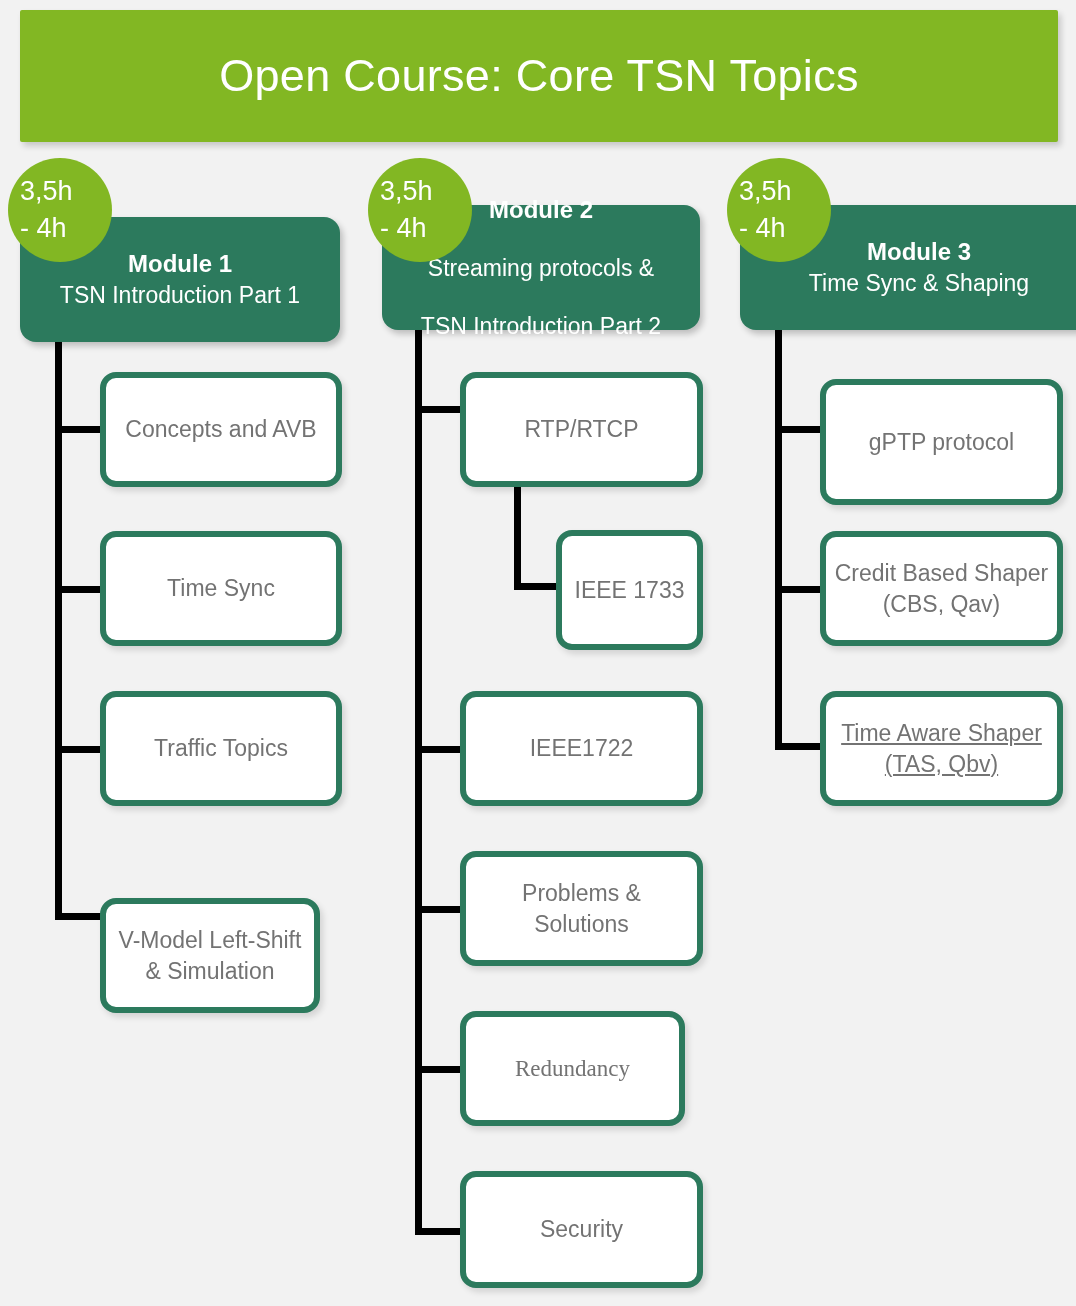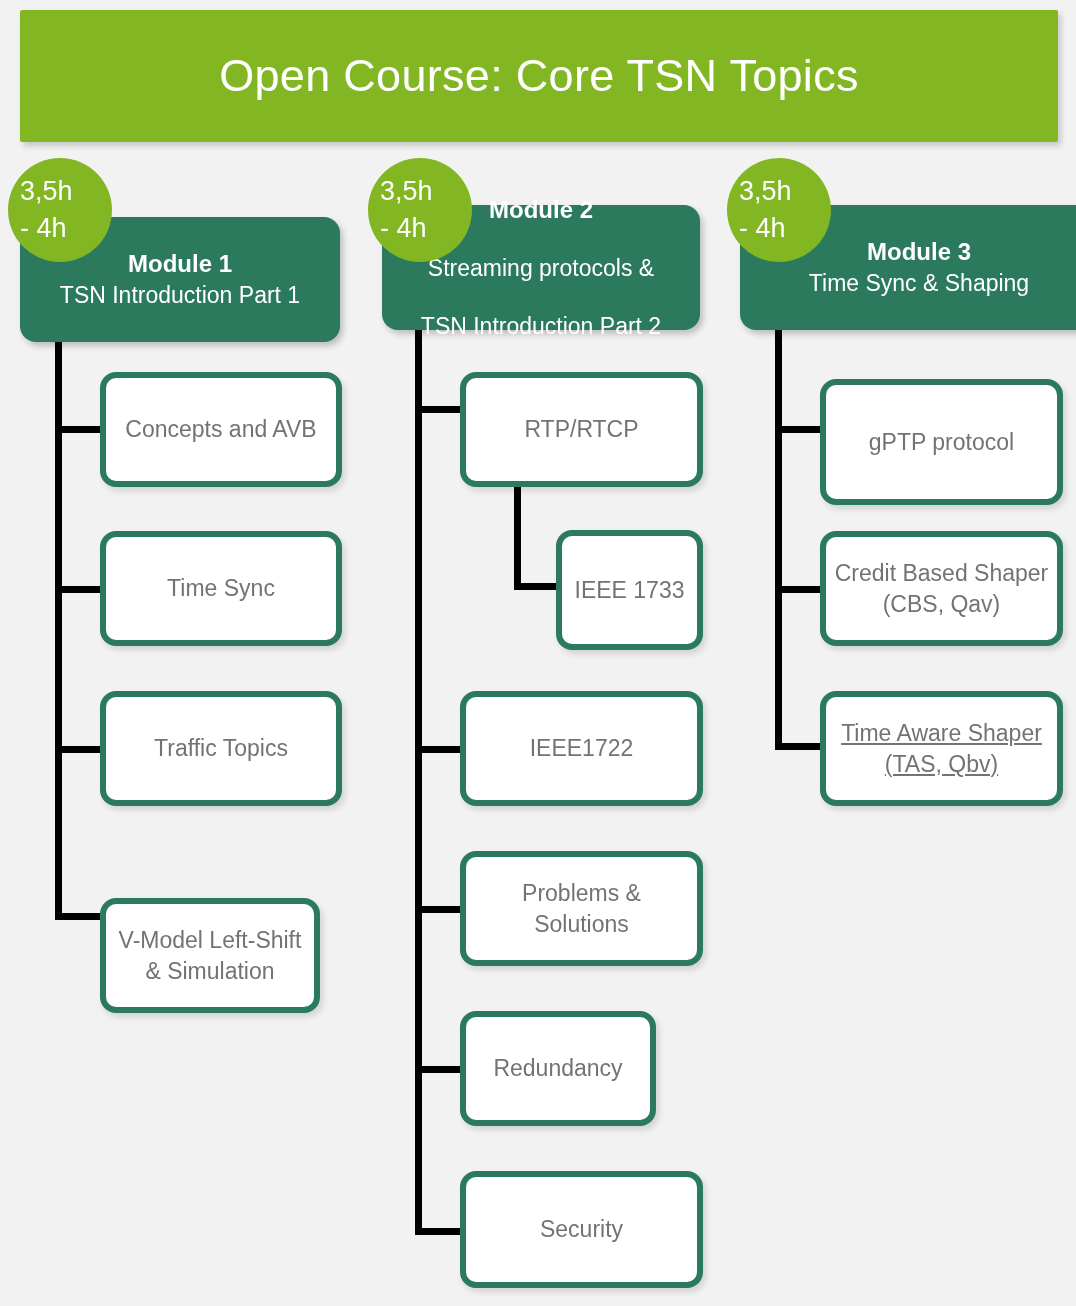--- a/index.html
+++ b/index.html
@@ -186,21 +186,21 @@
   </div>
   <div class="topic-box" style="left:556px; top:530px; width:147px; height:120px;">
     <div class="label">IEEE 1733</div>
   </div>
   <div class="topic-box" style="left:460px; top:691px; width:243px; height:115px;">
     <div class="label">IEEE1722</div>
   </div>
   <div class="topic-box" style="left:460px; top:851px; width:243px; height:115px;">
     <div class="label">Problems &amp; Solutions</div>
   </div>
-  <div class="topic-box" style="left:460px; top:1011px; width:196px; height:115px;">
+  <div class="topic-box" style="left:460px; top:1011px; width:225px; height:115px;font-family:Liberation Serif, serif;">
     <div class="label">Redundancy</div>
   </div>
   <div class="topic-box" style="left:460px; top:1171px; width:243px; height:117px;">
     <div class="label">Security</div>
   </div>
 
   <div class="module-box" style="left:740px; top:205px; width:358px; height:125px;">
     <div class="module-name">Module 3</div>
     <div class="module-sub">Time Sync &amp; Shaping</div>
   </div>

